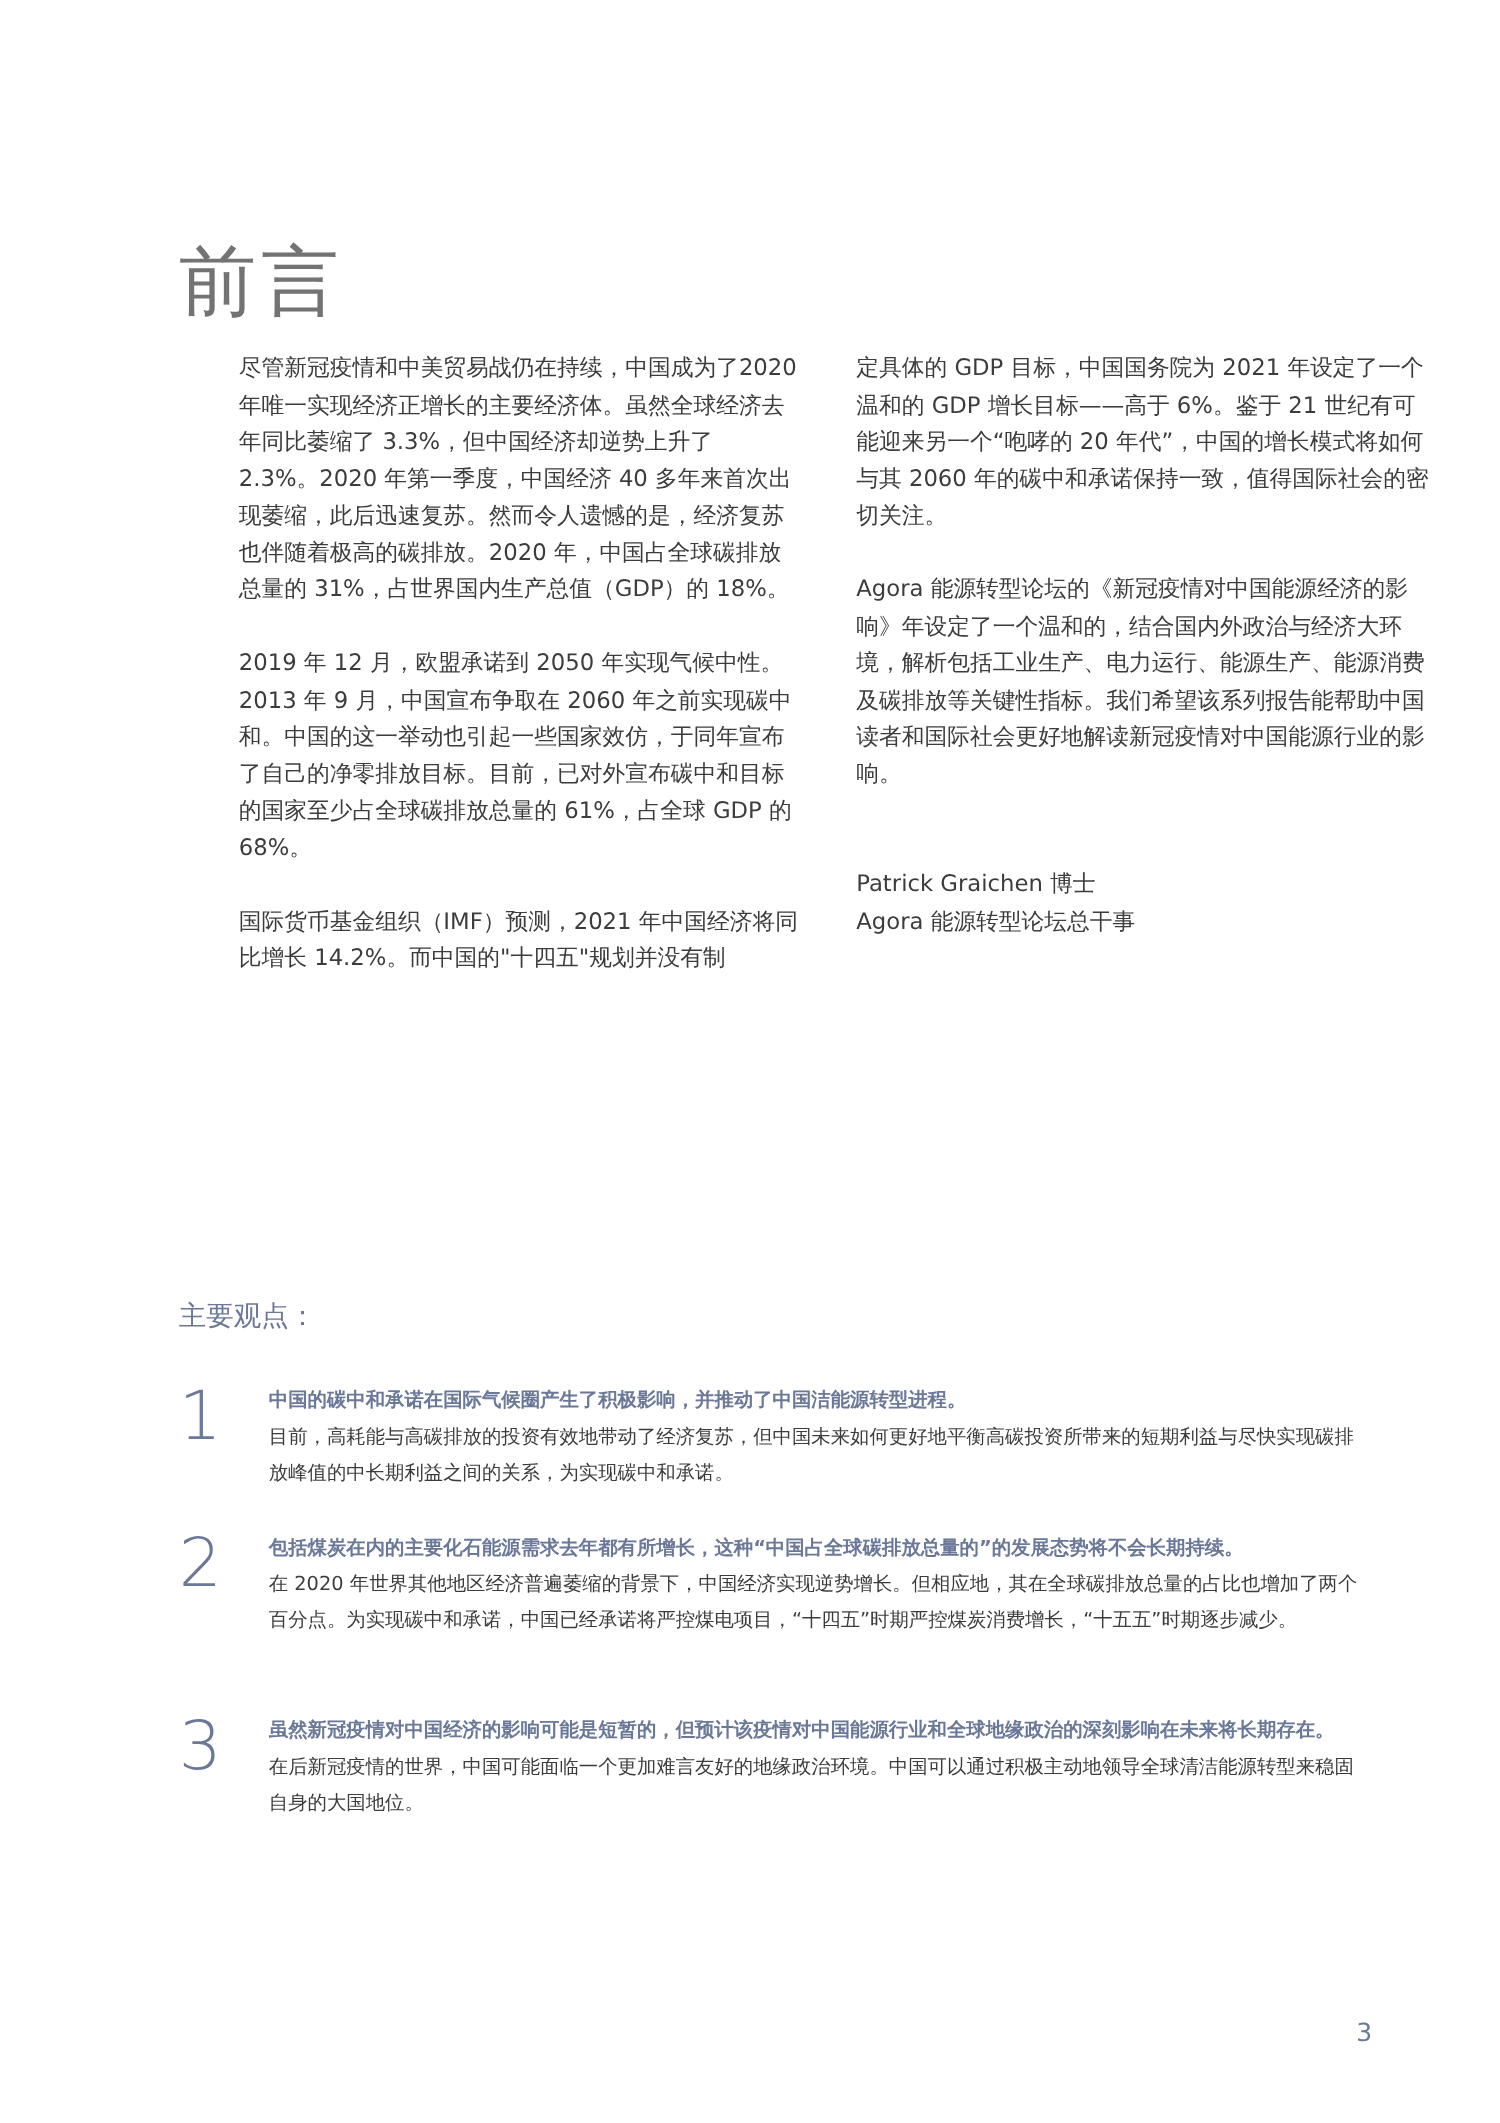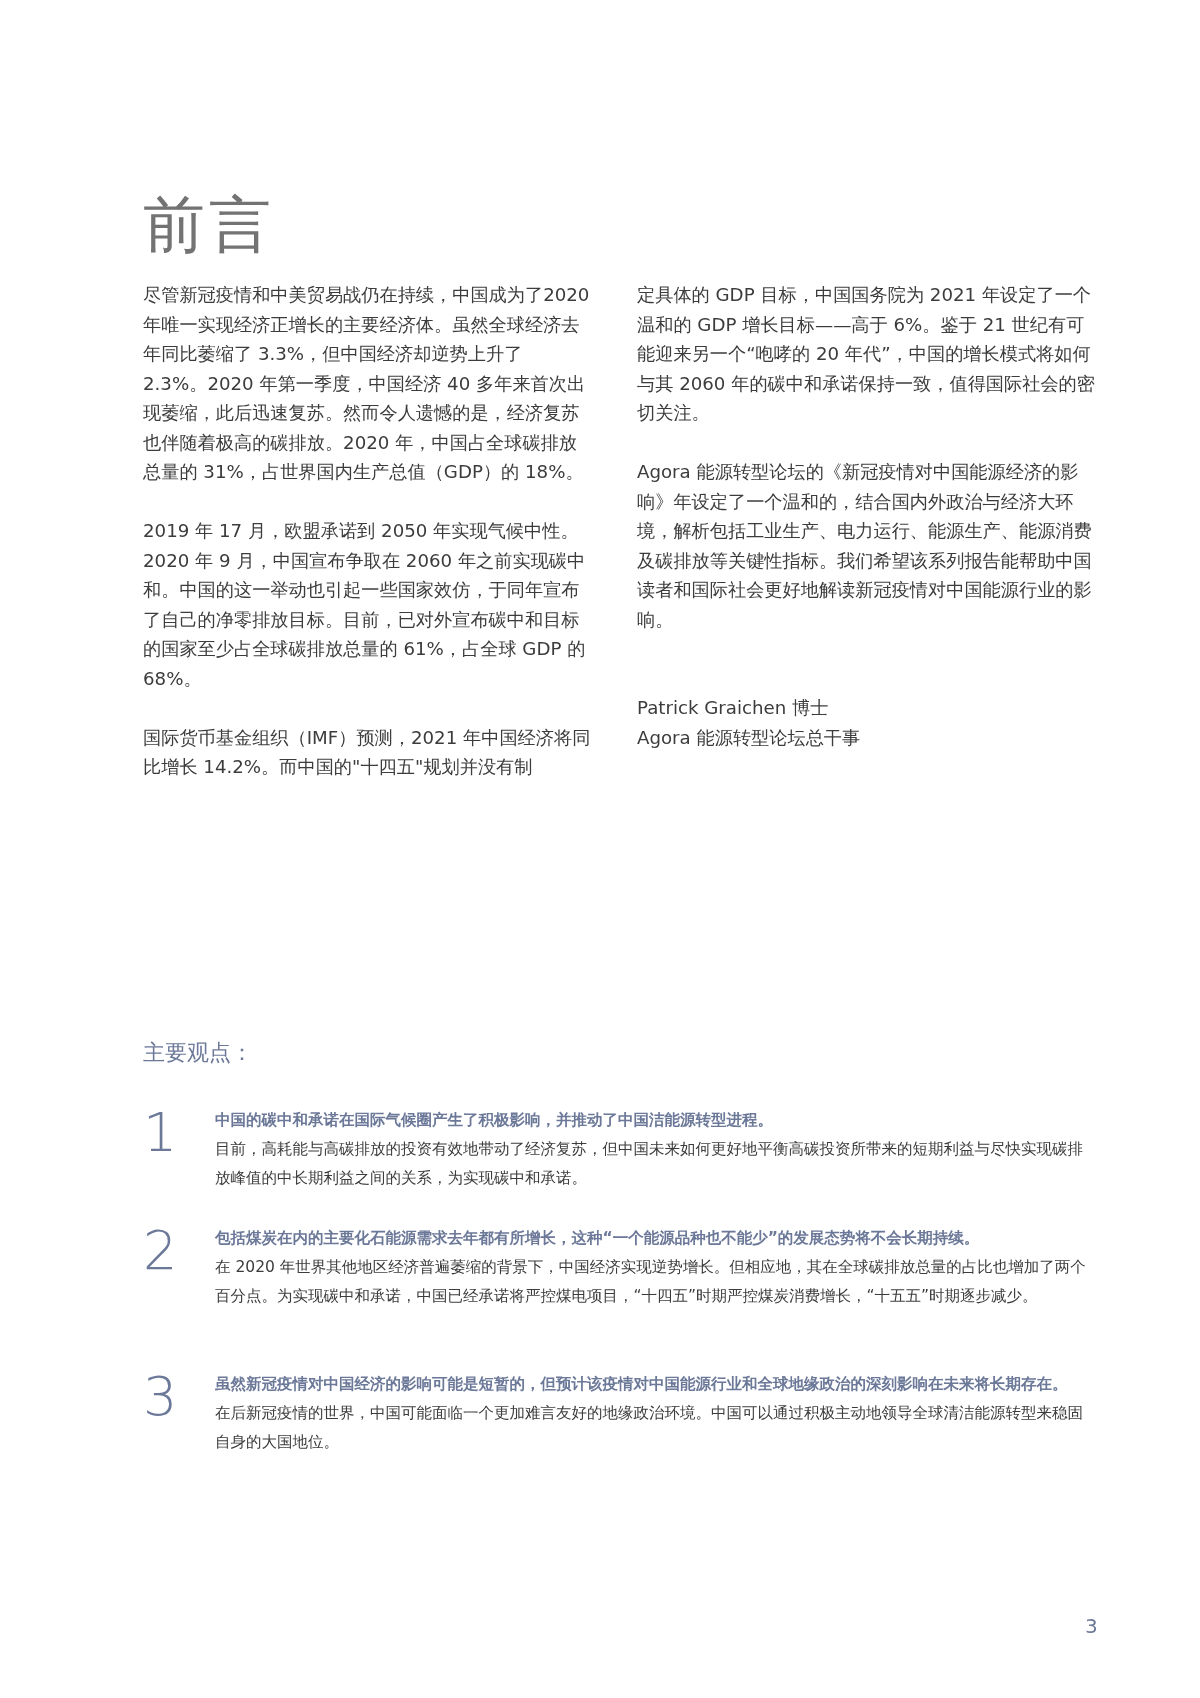--- a/index.html
+++ b/index.html
@@ -1,20 +1,20 @@
 <!DOCTYPE html>
 <html><head>
 <meta charset="utf-8">
 <style>
   html, body { margin:0; padding:0; background:#ffffff; }
   body { width:1200px; height:1698px; position:relative; overflow:hidden;
          font-family:"DejaVu Sans","Liberation Sans",sans-serif; color:#3a3a3a; }
   .title { position:absolute; left:143px; top:152px; font-size:62px; color:#737373;
            letter-spacing:4px; font-weight:normal; line-height:1; }
-  .col { position:absolute; top:280px; width:448px; font-size:18.2px; line-height:29.5px; color:#3c3c3c; }
+  .col { position:absolute; top:280px; width:448px; font-size:18.2px; line-height:29.5px; color:#3c3c3c;margin-left:48px; }
   .col-left { left:143px; }
   .col-right { left:637px; width:460px; }
   .col p { margin:0 0 29.5px 0; }
   .sig { margin-top:59px; }
   .sig div { line-height:29.5px; }
   .kp-heading { position:absolute; left:143px; top:1038px; font-size:22px; color:#6b7898; }
   .kp { position:absolute; left:143px; width:955px; }
   .kp-num { position:absolute; left:0; top:0; font-size:54px; color:#6b7898; font-weight:300;
             line-height:1; font-family:"DejaVu Sans","Liberation Sans",sans-serif; }
   .kp-body { position:absolute; left:72px; right:0; top:0; }
@@ -22,21 +22,21 @@
   .kp-text { font-size:15.5px; color:#3c3c3c; line-height:29px; }
   .page-num { position:absolute; left:1085px; top:1614px; font-size:20px; color:#6b7898; }
 </style>
 </head>
 <body>
 
 <h1 class="title">前言</h1>
 
 <div class="col col-left">
   <p>尽管新冠疫情和中美贸易战仍在持续，中国成为了2020 年唯一实现经济正增长的主要经济体。虽然全球经济去年同比萎缩了 3.3%，但中国经济却逆势上升了 2.3%。2020 年第一季度，中国经济 40 多年来首次出现萎缩，此后迅速复苏。然而令人遗憾的是，经济复苏也伴随着极高的碳排放。2020 年，中国占全球碳排放总量的 31%，占世界国内生产总值（GDP）的 18%。</p>
-  <p>2019 年 17 月，欧盟承诺到 2050 年实现气候中性。2020 年 9 月，中国宣布争取在 2060 年之前实现碳中和。中国的这一举动也引起一些国家效仿，于同年宣布了自己的净零排放目标。目前，已对外宣布碳中和目标的国家至少占全球碳排放总量的 61%，占全球 GDP 的 68%。</p>
+  <p>2019 年 12 月，欧盟承诺到 2050 年实现气候中性。2013 年 9 月，中国宣布争取在 2060 年之前实现碳中和。中国的这一举动也引起一些国家效仿，于同年宣布了自己的净零排放目标。目前，已对外宣布碳中和目标的国家至少占全球碳排放总量的 61%，占全球 GDP 的 68%。</p>
   <p>国际货币基金组织（IMF）预测，2021 年中国经济将同比增长 14.2%。而中国的"十四五"规划并没有制</p>
 </div>
 
 <div class="col col-right">
   <p>定具体的 GDP 目标，中国国务院为 2021 年设定了一个温和的 GDP 增长目标——高于 6%。鉴于 21 世纪有可能迎来另一个“咆哮的 20 年代”，中国的增长模式将如何与其 2060 年的碳中和承诺保持一致，值得国际社会的密切关注。</p>
   <p>Agora 能源转型论坛的《新冠疫情对中国能源经济的影响》年设定了一个温和的，结合国内外政治与经济大环境，解析包括工业生产、电力运行、能源生产、能源消费及碳排放等关键性指标。我们希望该系列报告能帮助中国读者和国际社会更好地解读新冠疫情对中国能源行业的影响。</p>
   <div class="sig">
     <div>Patrick Graichen 博士</div>
     <div>Agora 能源转型论坛总干事</div>
   </div>
@@ -48,21 +48,21 @@
   <div class="kp-num">1</div>
   <div class="kp-body">
     <div class="kp-title">中国的碳中和承诺在国际气候圈产生了积极影响，并推动了中国洁能源转型进程。</div>
     <div class="kp-text">目前，高耗能与高碳排放的投资有效地带动了经济复苏，但中国未来如何更好地平衡高碳投资所带来的短期利益与尽快实现碳排放峰值的中长期利益之间的关系，为实现碳中和承诺。</div>
   </div>
 </div>
 
 <div class="kp" style="top:1224px;">
   <div class="kp-num">2</div>
   <div class="kp-body">
-    <div class="kp-title">包括煤炭在内的主要化石能源需求去年都有所增长，这种“一个能源品种也不能少”的发展态势将不会长期持续。</div>
+    <div class="kp-title">包括煤炭在内的主要化石能源需求去年都有所增长，这种“中国占全球碳排放总量的”的发展态势将不会长期持续。</div>
     <div class="kp-text">在 2020 年世界其他地区经济普遍萎缩的背景下，中国经济实现逆势增长。但相应地，其在全球碳排放总量的占比也增加了两个百分点。为实现碳中和承诺，中国已经承诺将严控煤电项目，“十四五”时期严控煤炭消费增长，“十五五”时期逐步减少。</div>
   </div>
 </div>
 
 <div class="kp" style="top:1370px;">
   <div class="kp-num">3</div>
   <div class="kp-body">
     <div class="kp-title">虽然新冠疫情对中国经济的影响可能是短暂的，但预计该疫情对中国能源行业和全球地缘政治的深刻影响在未来将长期存在。</div>
     <div class="kp-text">在后新冠疫情的世界，中国可能面临一个更加难言友好的地缘政治环境。中国可以通过积极主动地领导全球清洁能源转型来稳固自身的大国地位。</div>
   </div>

